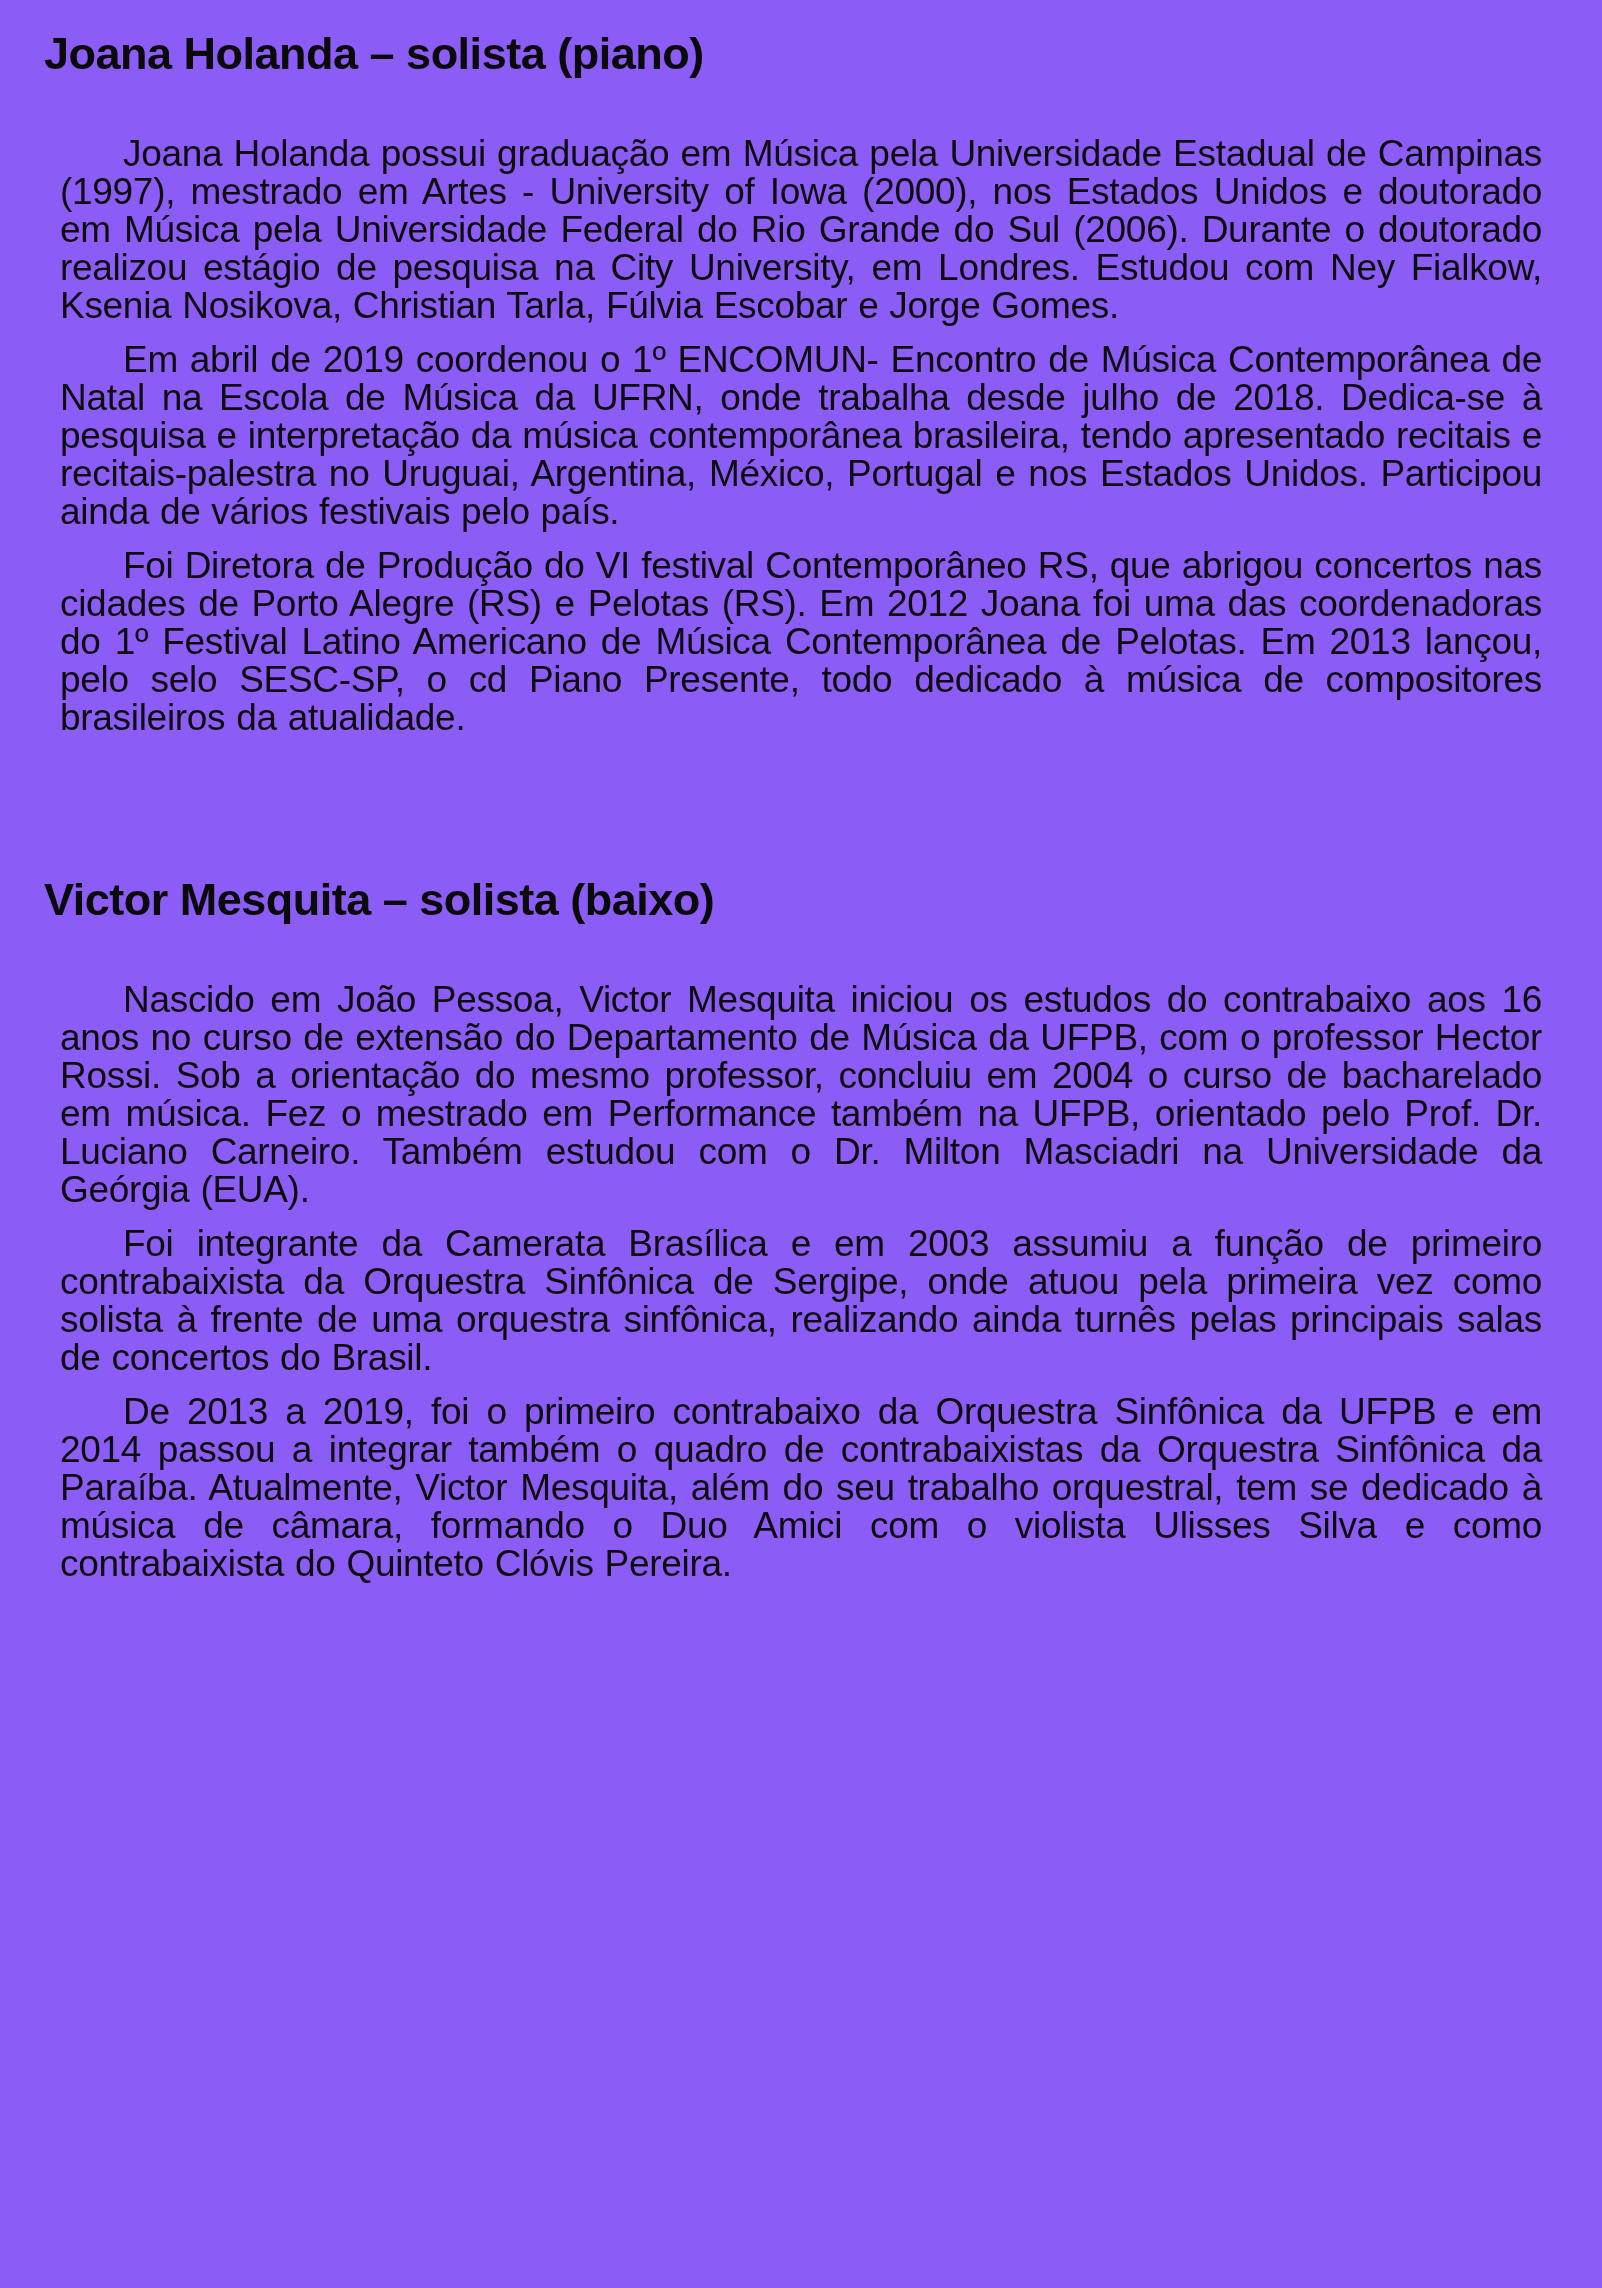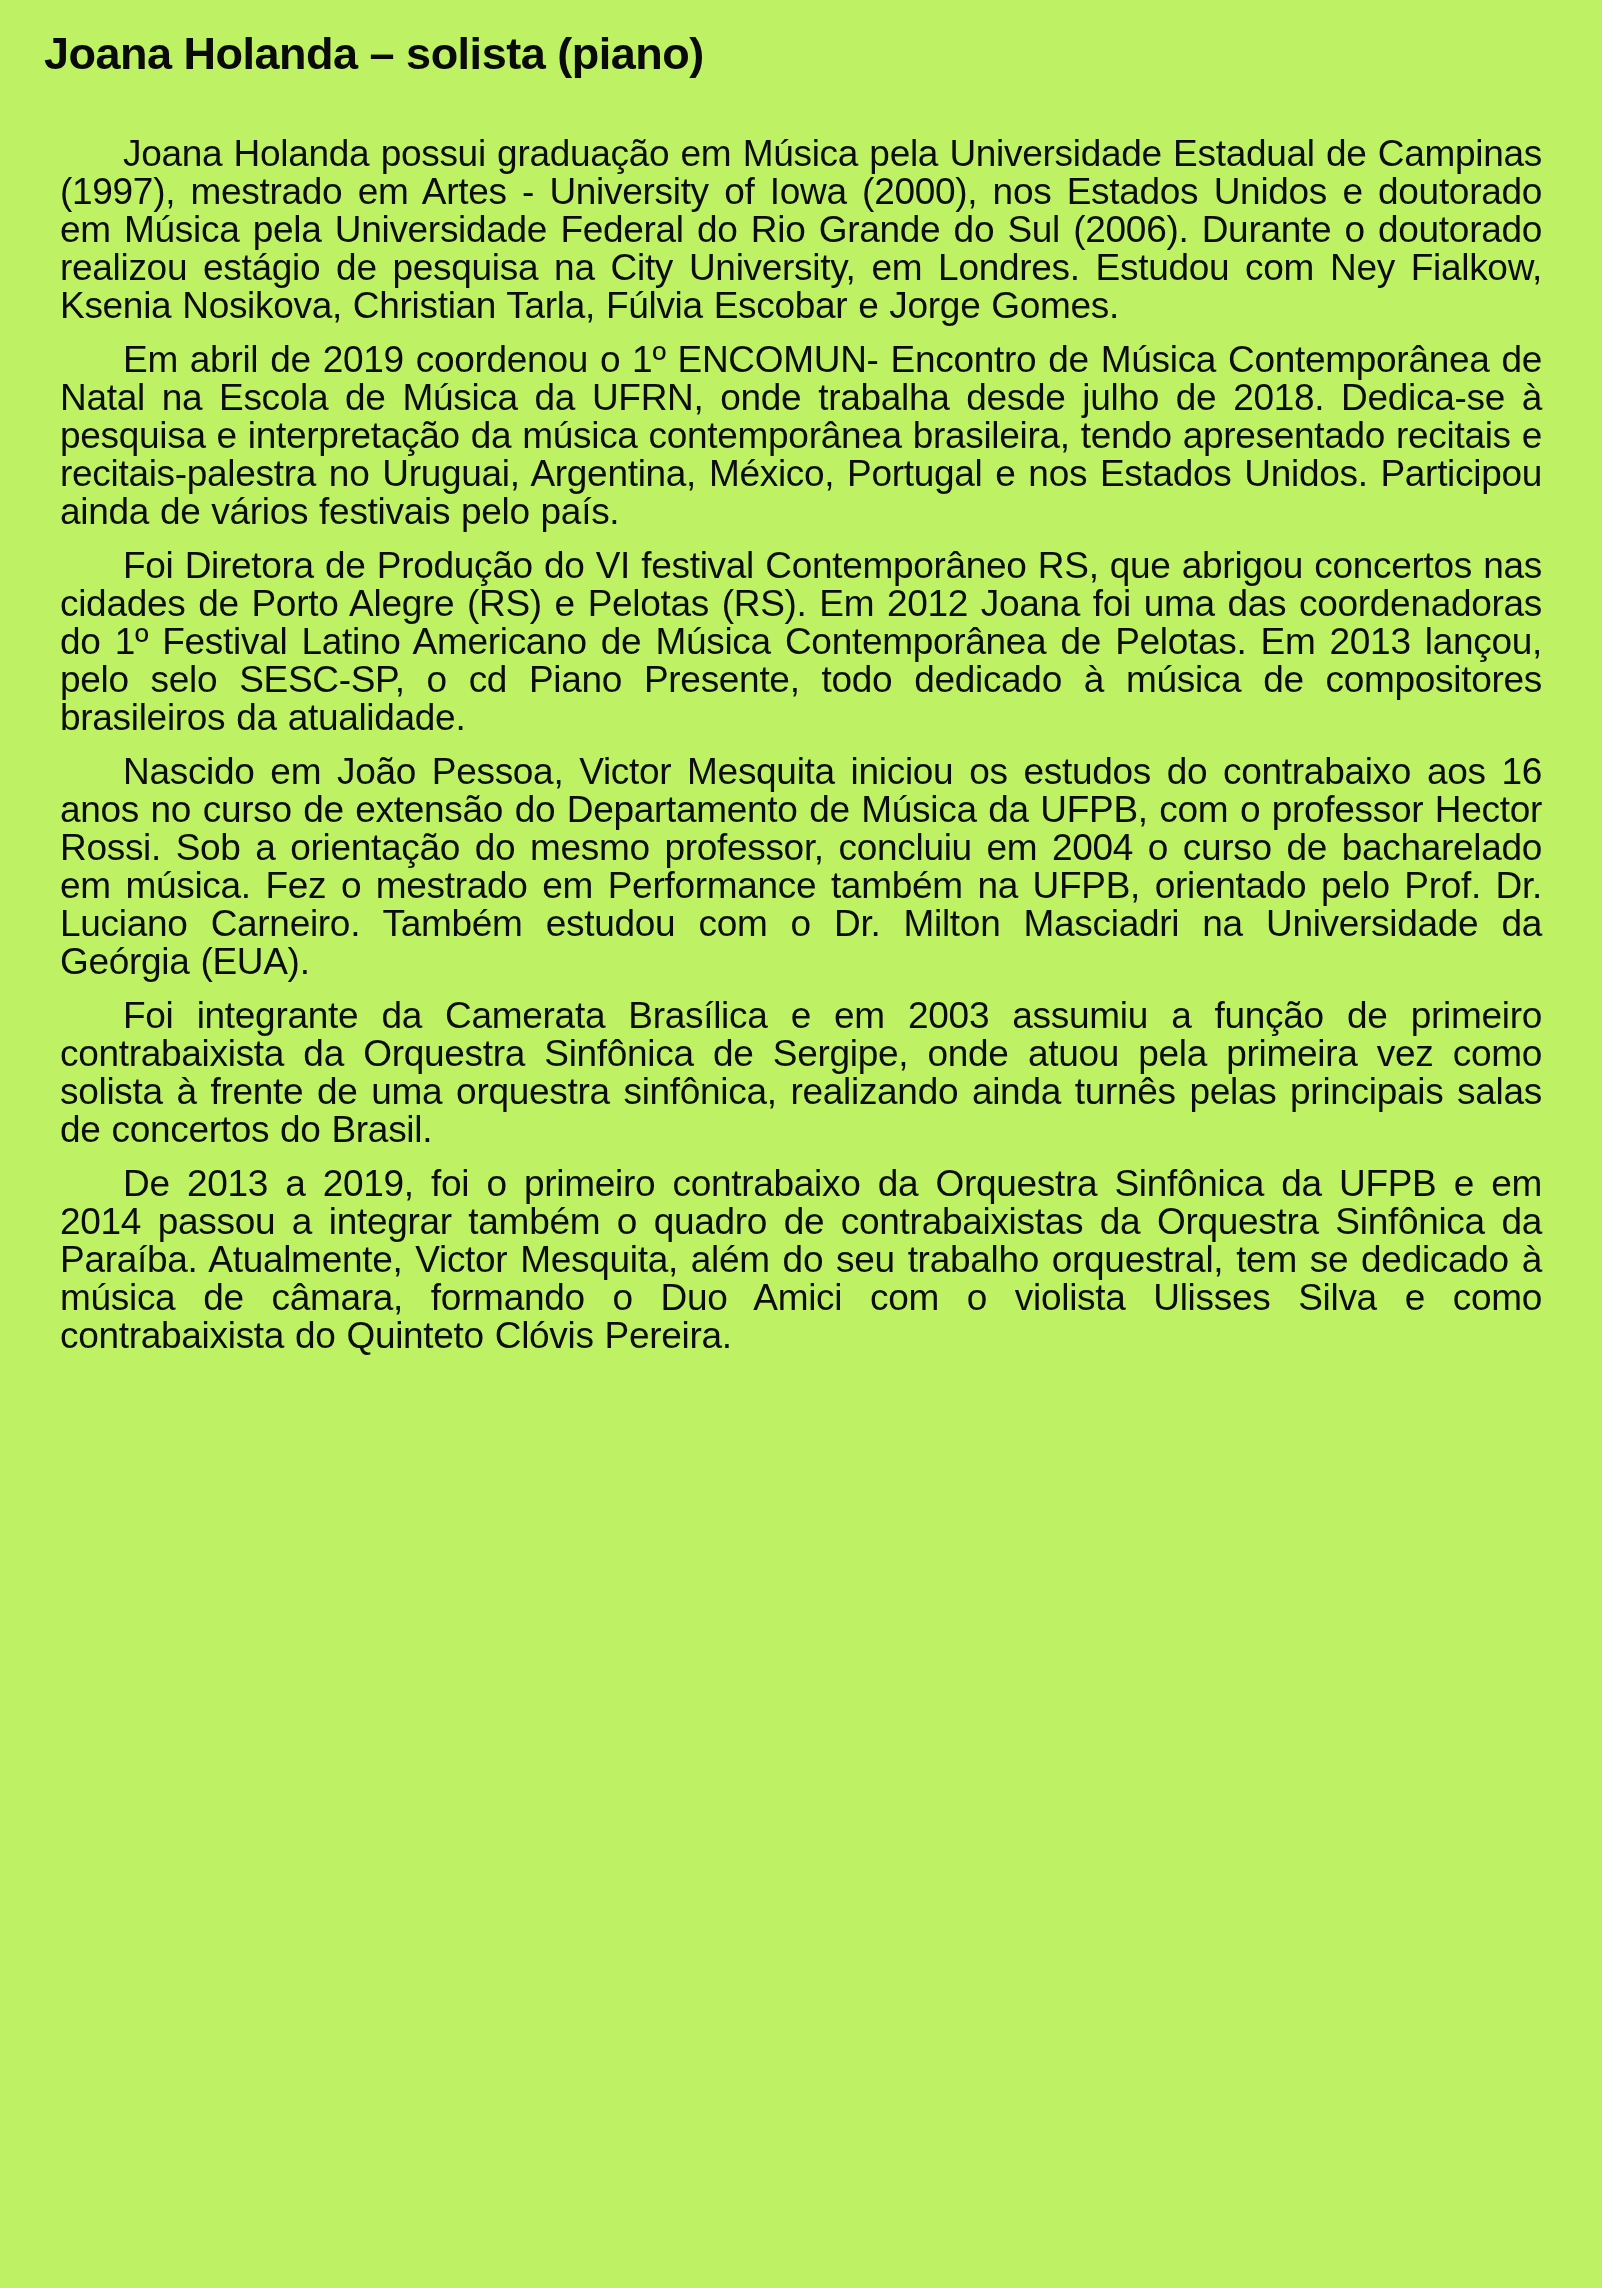--- a/index.html
+++ b/index.html
@@ -6,21 +6,21 @@
   html, body {
     margin: 0;
     padding: 0;
     background: #ffffff;
   }
   .page {
     position: relative;
     width: 1602px;
     height: 2289px;
     box-sizing: border-box;
-    background: #bef264;
+    background: #8b5cf6;
     color: #000000;
     padding: 28px 44px 0 44px;
     font-family: "Liberation Sans", "DejaVu Sans", sans-serif;
     overflow: hidden;
   }
   .bio-section {
     margin: 0;
   }
   .bio-heading {
     font-size: 45px;
@@ -51,19 +51,20 @@
 <div class="page">
 
   <section class="bio-section">
     <h1 class="bio-heading">Joana Holanda – solista (piano)</h1>
     <p class="bio-paragraph">Joana Holanda possui graduação em Música pela Universidade Estadual de Campinas (1997), mestrado em Artes - University of Iowa (2000), nos Estados Unidos e doutorado em Música pela Universidade Federal do Rio Grande do Sul (2006). Durante o doutorado realizou estágio de pesquisa na City University, em Londres. Estudou com Ney Fialkow, Ksenia Nosikova, Christian Tarla, Fúlvia Escobar e Jorge Gomes.</p>
     <p class="bio-paragraph">Em abril de 2019 coordenou o 1º ENCOMUN- Encontro de Música Contemporânea de Natal na Escola de Música da UFRN, onde trabalha desde julho de 2018. Dedica-se à pesquisa e interpretação da música contemporânea brasileira, tendo apresentado recitais e recitais-palestra no Uruguai, Argentina, México, Portugal e nos Estados Unidos. Participou ainda de vários festivais pelo país.</p>
     <p class="bio-paragraph">Foi Diretora de Produção do VI festival Contemporâneo RS, que abrigou concertos nas cidades de Porto Alegre (RS) e Pelotas (RS). Em 2012 Joana foi uma das coordenadoras do 1º Festival Latino Americano de Música Contemporânea de Pelotas. Em 2013 lançou, pelo selo SESC-SP, o cd Piano Presente, todo dedicado à música de compositores brasileiros da atualidade.</p>
   </section>
 
   <section class="bio-section">
+    <h1 class="bio-heading">Victor Mesquita – solista (baixo)</h1>
     <p class="bio-paragraph">Nascido em João Pessoa, Victor Mesquita iniciou os estudos do contrabaixo aos 16 anos no curso de extensão do Departamento de Música da UFPB, com o professor Hector Rossi. Sob a orientação do mesmo professor, concluiu em 2004 o curso de bacharelado em música. Fez o mestrado em Performance também na UFPB, orientado pelo Prof. Dr. Luciano Carneiro. Também estudou com o Dr. Milton Masciadri na Universidade da Geórgia (EUA).</p>
     <p class="bio-paragraph">Foi integrante da Camerata Brasílica e em 2003 assumiu a função de primeiro contrabaixista da Orquestra Sinfônica de Sergipe, onde atuou pela primeira vez como solista à frente de uma orquestra sinfônica, realizando ainda turnês pelas principais salas de concertos do Brasil.</p>
     <p class="bio-paragraph">De 2013 a 2019, foi o primeiro contrabaixo da Orquestra Sinfônica da UFPB e em 2014 passou a integrar também o quadro de contrabaixistas da Orquestra Sinfônica da Paraíba. Atualmente, Victor Mesquita, além do seu trabalho orquestral, tem se dedicado à música de câmara, formando o Duo Amici com o violista Ulisses Silva e como contrabaixista do Quinteto Clóvis Pereira.</p>
   </section>
 
 </div>
 
 
 </body></html>

